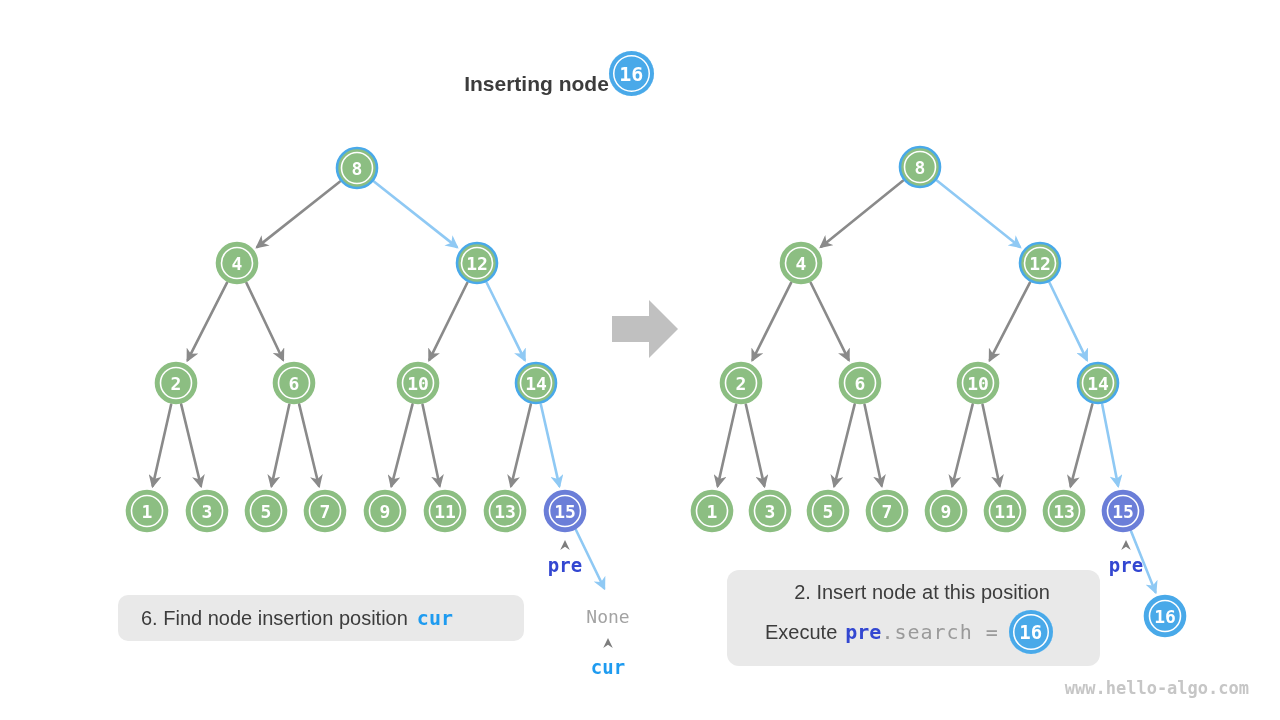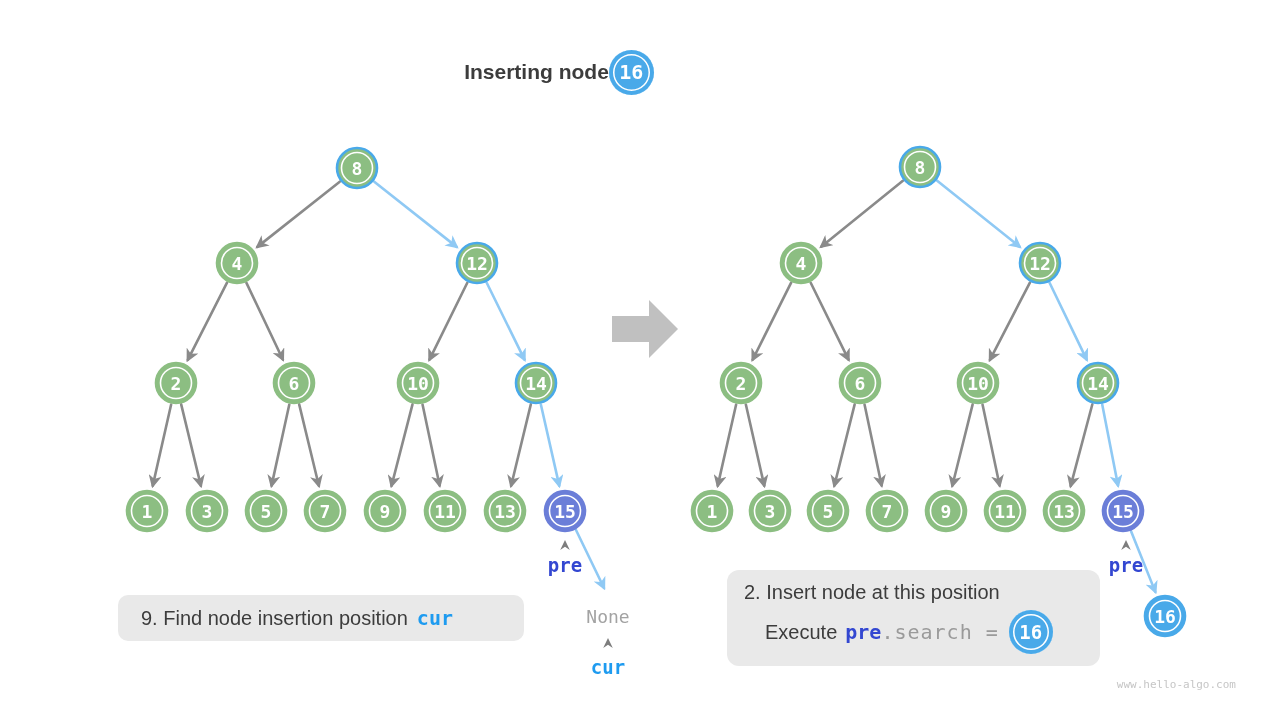--- a/index.html
+++ b/index.html
@@ -3,21 +3,21 @@
 <meta charset="utf-8">
 <style>
   html,body{margin:0;padding:0;background:#ffffff;}
   .canvas{
     position:relative;width:1280px;height:720px;background:#ffffff;
     font-family:"Liberation Sans",sans-serif;overflow:hidden;
   }
   
   .title-bar{
     position:absolute;left:0;top:48px;width:1118px;height:48px;
-    display:flex;align-items:center;justify-content:center;
+    display:flex;align-items:flex-end;justify-content:center;
     font-weight:bold;font-size:21px;color:var(--text-dark);
   }
   .node-badge{
     width:45px;height:45px;border-radius:50%;
     background:var(--azure);
     box-shadow:inset 0 0 0 4px var(--azure), inset 0 0 0 5.5px #ffffff;
     display:inline-flex;align-items:center;justify-content:center;
     color:#ffffff;font-family:"DejaVu Sans Mono",monospace;
     font-weight:bold;font-size:20px;flex:none;
   }
@@ -27,42 +27,43 @@
   .caption{
     position:absolute;background:var(--caption-bg);
     color:var(--text-dark);font-size:20px;
   }
   .caption-1{
     left:118px;top:595px;width:406px;height:46px;border-radius:10px;
     display:flex;align-items:center;padding-left:23px;box-sizing:border-box;
   }
   .caption-2{
     left:727px;top:570px;width:373px;height:96px;border-radius:12px;
-    box-sizing:border-box;padding:11px 0 0 17px;
+    box-sizing:border-box;padding:11px 0 0 17px;text-align:center;
   }
   .caption-2 .exec-line{
     display:flex;align-items:center;margin-top:5px;padding-left:21px;height:46px;
   }
   .code{font-family:"DejaVu Sans Mono",monospace;font-weight:bold;}
   .code-azure{color:var(--label-azure);margin-left:9px;}
   .code-blue{color:var(--label-blue);margin-left:8px;}
   .code-gray{color:var(--mono-gray);font-weight:500;letter-spacing:1px;}
   .mini-node{
     width:44px;height:44px;border-radius:50%;
     background:var(--azure);
     box-shadow:inset 0 0 0 4px var(--azure), inset 0 0 0 5.5px #ffffff;
     display:inline-flex;align-items:center;justify-content:center;
     color:#ffffff;font-family:"DejaVu Sans Mono",monospace;
     font-weight:bold;font-size:19px;margin-left:10px;flex:none;
   }
   
   .watermark{
-    position:absolute;right:44px;top:678px;
-    font-family:"DejaVu Sans Mono",monospace;font-size:11px;
+    position:absolute;right:31px;top:678px;
+    font-family:"DejaVu Sans Mono",monospace;font-size:17px;
     color:var(--watermark-gray);
+    font-weight:bold;
   }
 </style>
 </head>
 <body>
 
 <div class="canvas">
 
   <div class="title-bar">
     <span>Inserting node</span>
     <span class="node-badge">16</span>
@@ -270,21 +271,21 @@
           <circle cx="1165" cy="616" r="20" fill="#49A9E9" stroke="#49A9E9" stroke-width="2.6"></circle>
           <circle cx="1165" cy="616" r="15.5" fill="none" stroke="#ffffff" stroke-width="1.6"></circle>
           <text x="1165" y="622.5" text-anchor="middle" fill="#FFFFFF" font-family="&quot;DejaVu Sans Mono&quot;, monospace" font-size="18" font-weight="bold">16</text>
         </g>
         <path d="M1126,540 l4.8,10 l-4.8,-3.2 l-4.8,3.2 Z" fill="#7D7D7D"></path>
         <text x="1126" y="572" text-anchor="middle" fill="#3347D1" font-family="&quot;DejaVu Sans Mono&quot;, monospace" font-size="19" font-weight="bold">pre</text>
       </g>
     </svg>
 
   <div class="caption caption-1">
-    <span>9. Find node insertion position</span>
+    <span>6. Find node insertion position</span>
     <span class="code code-azure">cur</span>
   </div>
 
   <div class="caption caption-2">
     <div>2. Insert node at this position</div>
     <div class="exec-line">
       <span>Execute</span>
       <span class="code code-blue">pre</span>
       <span class="code code-gray">.search =</span>
       <span class="mini-node">16</span>

